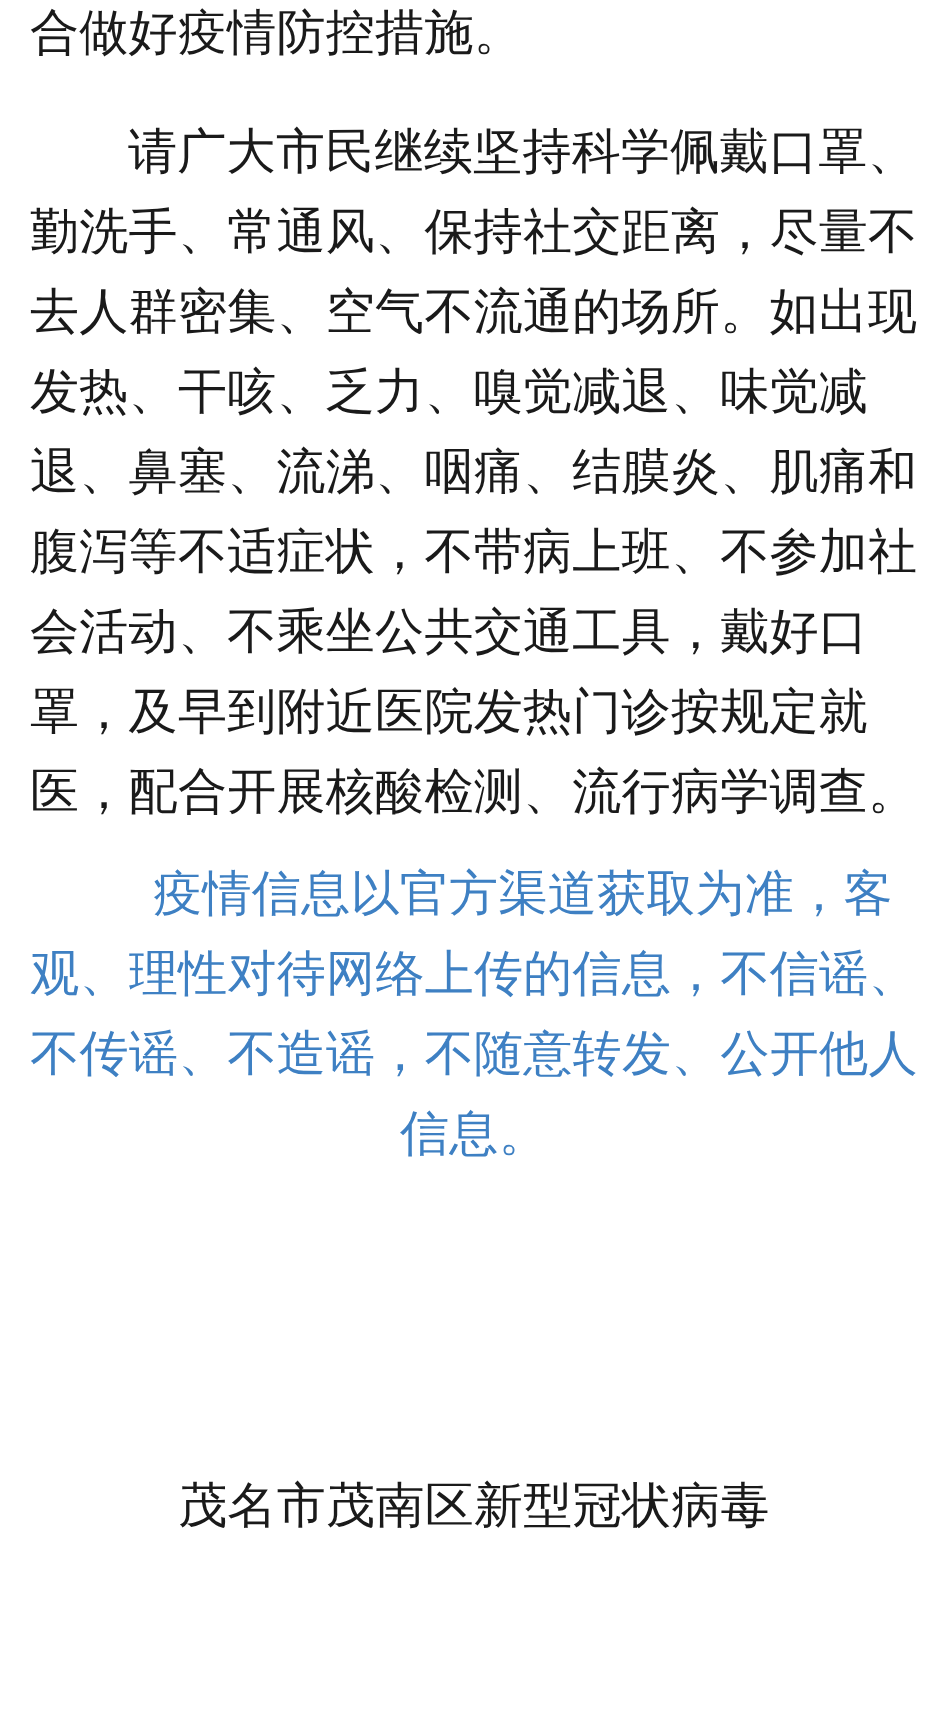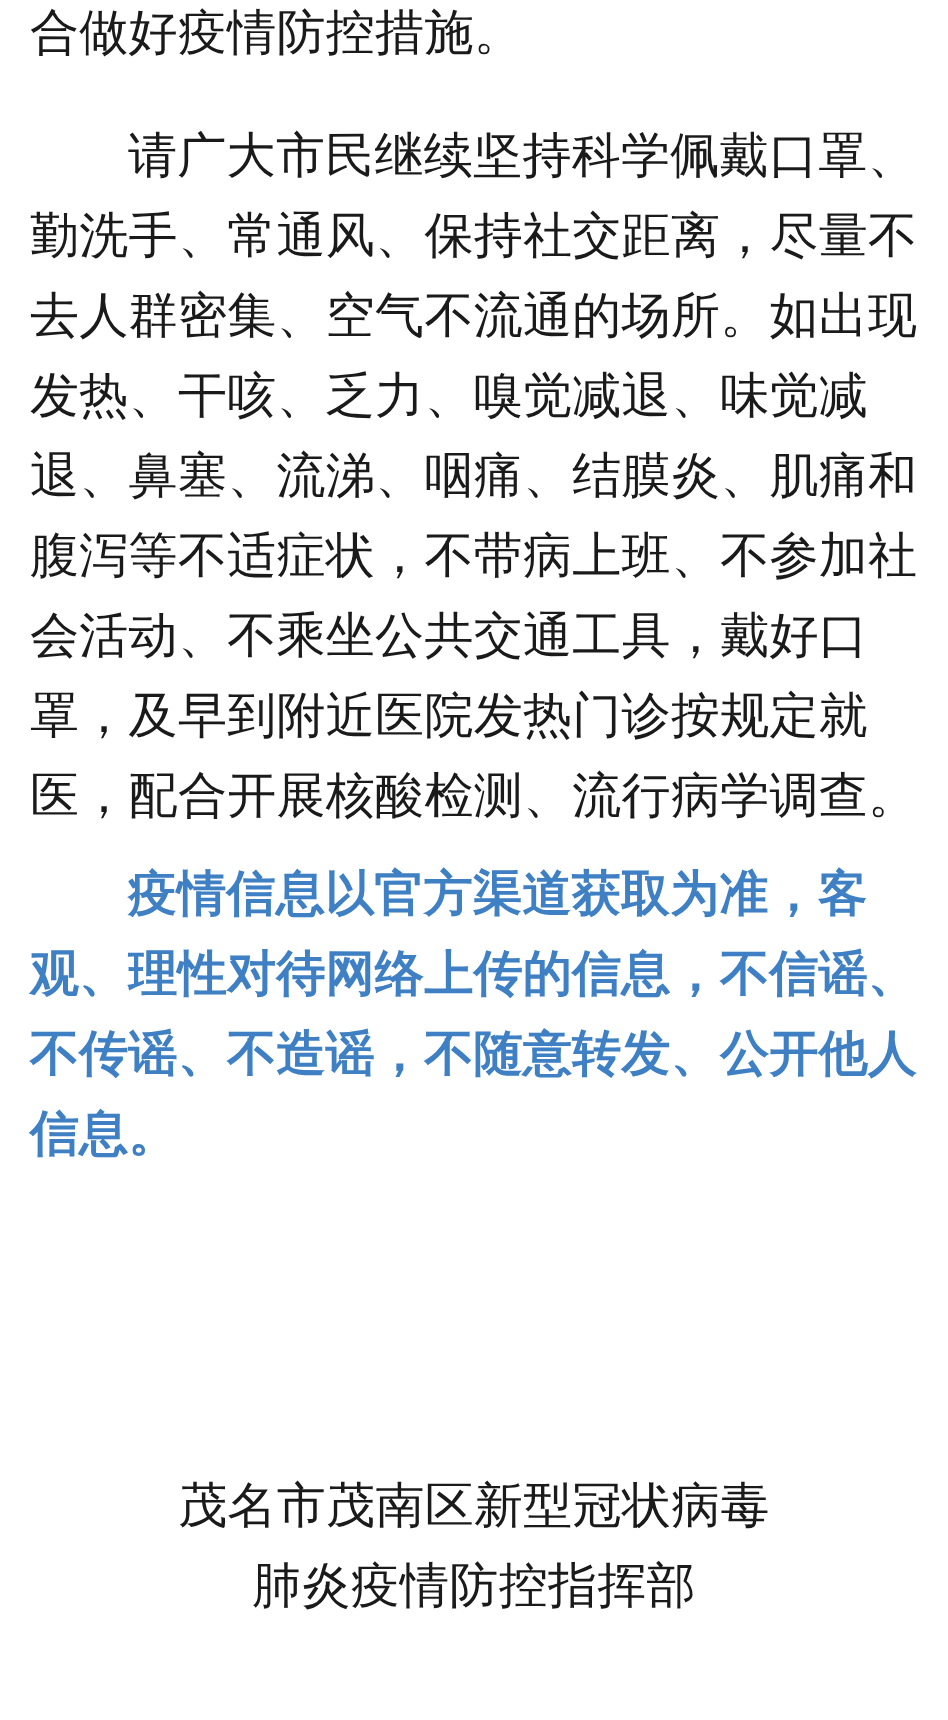--- a/index.html
+++ b/index.html
@@ -28,25 +28,27 @@
     white-space: pre-line; 
   }
   .para.indent {
     text-indent: 2em;
   }
   .para.tail {
     margin-top: -8px;
   }
   .para.advice {
     margin-top: 43px;
+    font-family: Liberation Mono, monospace;
   }
   .para.notice {
     margin-top: 18px;
     color: var(--accent-blue, #3e80c3);
-    font-weight: 700;
+    font-weight: 400;
+    text-align: center;
   }
   .signature {
     margin-top: 292px;
     text-align: center;
   }
   .signature p {
     margin: 0;
     white-space: nowrap;
   }
 </style>
@@ -67,16 +69,15 @@
 罩，及早到附近医院发热门诊按规定就
 医，配合开展核酸检测、流行病学调查。</p>
 
   <p class="para indent notice">疫情信息以官方渠道获取为准，客
 观、理性对待网络上传的信息，不信谣、
 不传谣、不造谣，不随意转发、公开他人
 信息。</p>
 
   <div class="signature">
     <p>茂名市茂南区新型冠状病毒</p>
-    <p>肺炎疫情防控指挥部</p>
   </div>
 
 </div>
 
 </body></html>

